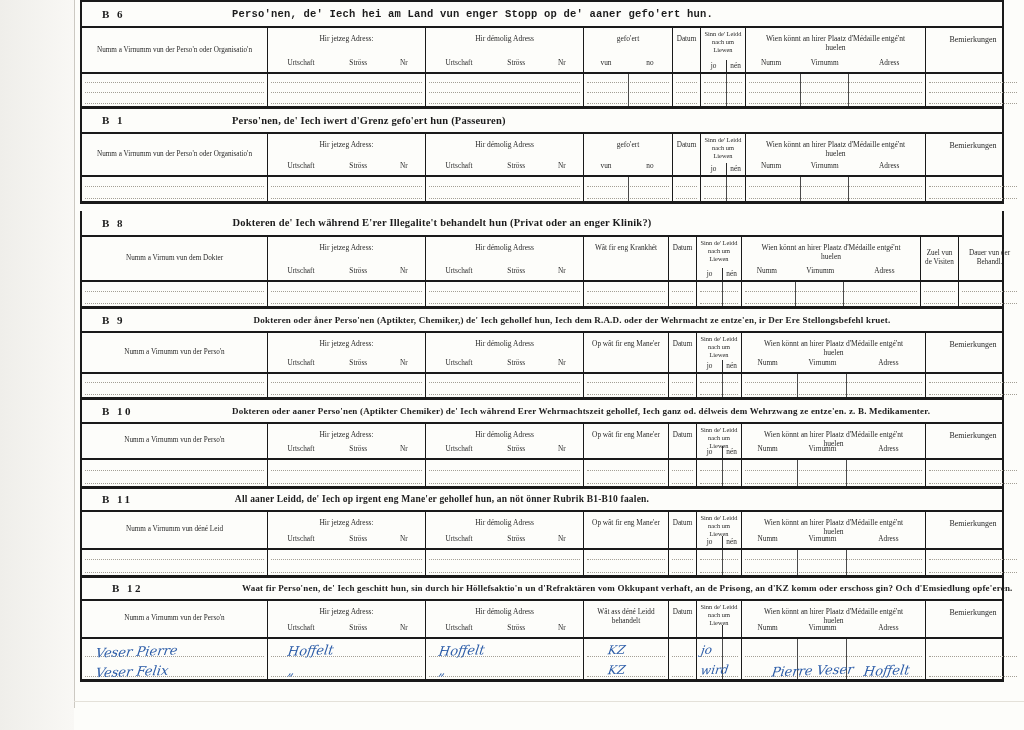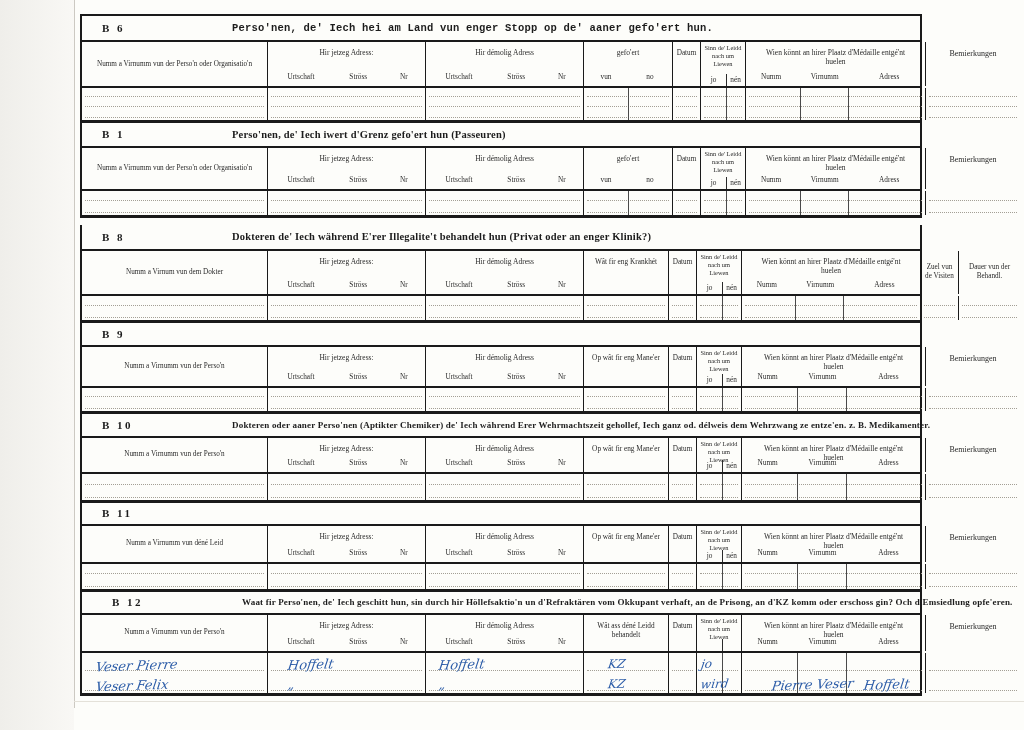--- a/index.html
+++ b/index.html
@@ -6,21 +6,21 @@
   body{
     width:1024px;height:730px;position:relative;overflow:hidden;
     background:#fdfdfa;color:#1c1c1c;
     font-family:"Liberation Serif", serif;
   }
   .left-strip{position:absolute;left:0;top:0;width:74px;height:730px;
     background:linear-gradient(to right,#efeeea,#f9f8f5);}
   .edge-v{position:absolute;left:74px;top:0;width:1px;height:708px;background:#ccc9c2;}
   .edge-b{position:absolute;left:74px;top:701px;width:950px;height:1px;background:#e4e1d9;}
 
-  #form{position:absolute;left:80px;top:14px;width:842px;border-top:2px solid #1a1a1a;}
+  #form{position:absolute;left:80px;top:0;width:924px;border-top:2px solid #1a1a1a;}
   .sec{border-left:2px solid #1a1a1a;border-right:2px solid #1a1a1a;
        border-bottom:3px solid #1a1a1a;box-sizing:border-box;background:transparent;}
   .titlebar{display:flex;align-items:center;border-bottom:2px solid #1a1a1a;box-sizing:border-box;}
   .sec-id{flex:0 0 150px;width:150px;padding-left:20px;font-weight:700;font-size:11px;
           letter-spacing:2.5px;box-sizing:border-box;white-space:nowrap;}
   .sec-title{flex:1;text-align:center;font-weight:700;letter-spacing:0.2px;white-space:nowrap;box-sizing:border-box;}
   .hdr{display:flex;border-bottom:2px solid #1a1a1a;box-sizing:border-box;}
   .cell{position:relative;box-sizing:border-box;border-left:1.5px solid #1a1a1a;flex:0 0 auto;}
   .cell:first-child{border-left:none;}
   .hdr .cell{display:flex;flex-direction:column;align-items:center;}
@@ -450,20 +450,21 @@
           </div>
           <div class="cell" style="width: 62px;">
             <i class="dots"></i>
           </div>
         </div>
       </div>
     </section>
     <section class="sec">
       <div class="titlebar" style="height: 24px;">
         <span class="sec-id">B 9</span>
+        <span class="sec-title" style="padding-right: 90px; font-size: 9px;">Dokteren oder åner Perso'nen (Aptikter, Chemiker,) de' Iech gehollef hun, Iech dem R.A.D. oder der Wehrmacht ze entze'en, ir Der Ere Stellongsbefehl kruet.</span>
       </div>
       <div class="hdr" style="height: 41px;">
         <div class="cell vcent" style="width: 185px;">
           <span class="lbl name-lbl">Numm a Virnumm vun der Perso'n</span>
         </div>
         <div class="cell" style="width: 158px;">
           <span class="lbl top-lbl">Hir jetzeg Adress:</span>
           <div class="subs addr-subs">
             <span class="sub">Urtschaft</span>
             <span class="sub">Ströss</span>
@@ -673,20 +674,21 @@
           </div>
           <div class="cell" style="width: 95px;">
             <i class="dots"></i>
           </div>
         </div>
       </div>
     </section>
     <section class="sec">
       <div class="titlebar" style="height: 23px;">
         <span class="sec-id">B 11</span>
+        <span class="sec-title" style="padding-right: 350px; font-size: 9.5px;">All aaner Leidd, de' Iech op irgent eng Mane'er gehollef hun, an nöt önner Rubrik B1-B10 faalen.</span>
       </div>
       <div class="hdr" style="height: 38px;">
         <div class="cell vcent" style="width: 185px;">
           <span class="lbl name-lbl">Numm a Virnumm vun déné Leid</span>
         </div>
         <div class="cell" style="width: 158px;">
           <span class="lbl top-lbl">Hir jetzeg Adress:</span>
           <div class="subs addr-subs">
             <span class="sub">Urtschaft</span>
             <span class="sub">Ströss</span>

